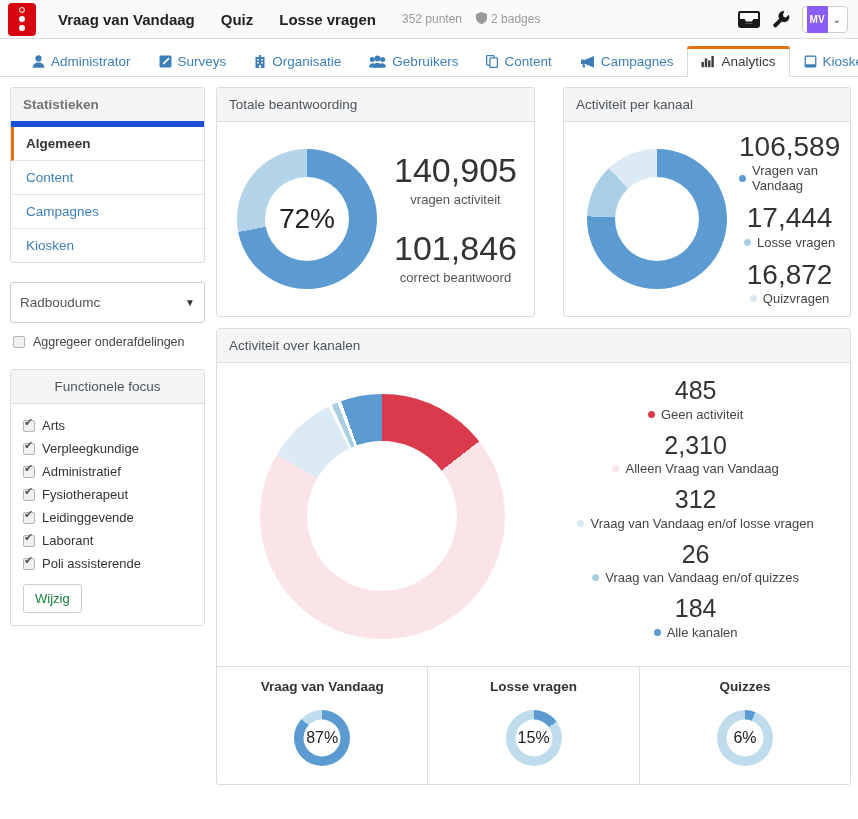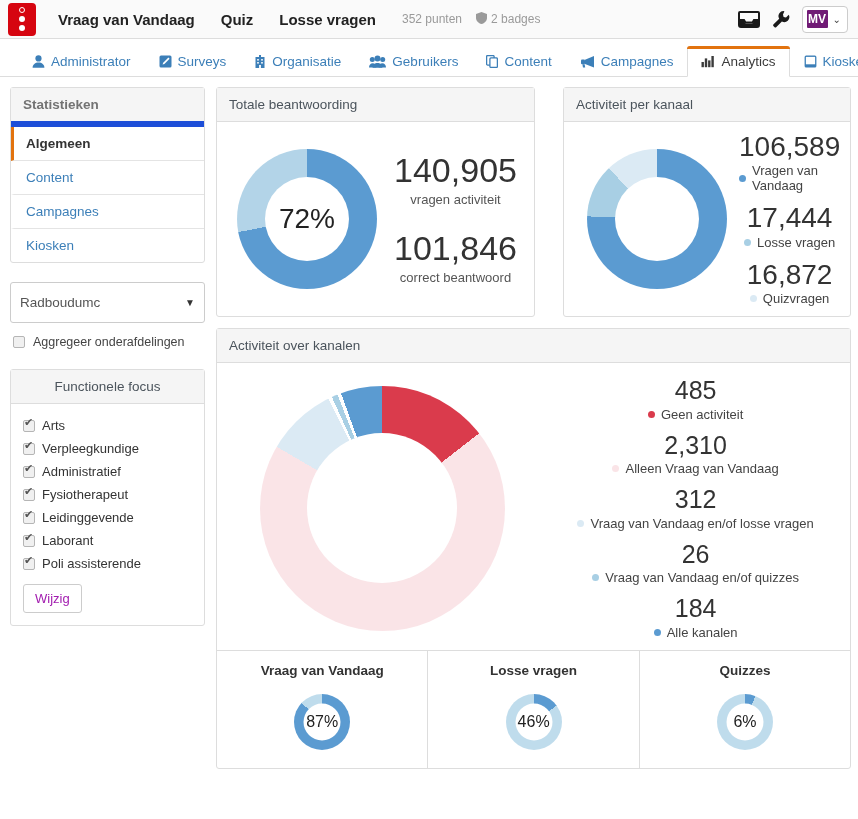--- a/index.html
+++ b/index.html
@@ -50,22 +50,22 @@
     margin-left: auto; display: flex; align-items: center; gap: 12px;
   }
   .hdr-icon { color:#222; display:flex; align-items:center; cursor:pointer; }
   #avatar-box {
     border: 1px solid #cccccc; border-radius: 4px;
     background: #fff; height: 27px;
     display: flex; align-items: center; padding: 0 6px 0 4px; gap: 5px;
     cursor: pointer;
   }
   #avatar {
-    width: 21px; height: 18px; background: #701a75; color: #fff;
-    font-size: 12px; font-weight: bold;
+    width: 21px; height: 27px; background: #8b5cf6; color: #fff;
+    font-size: 10px; font-weight: bold;
     display:flex; align-items:center; justify-content:center;
     border-radius:1px;
   }
   .caret-down { font-size: 10px; color:#444; }
 
   
   #tabbar {
     height: 38px;
     border-bottom: 1px solid #dddddd;
     display: flex; align-items: flex-end;
@@ -142,21 +142,21 @@
 
   #focus-panel { margin-top: 20px; }
   #focus-panel .panel-head { text-align:center; }
   .focus-list { padding: 10px 12px 12px 12px; }
   .focus-item {
     display:flex; align-items:center; gap:7px;
     font-size: 13px; color:#333; padding: 4px 0;
   }
   #wijzig-btn {
     margin-top: 9px; border:1px solid #cccccc; background:#fff;
-    border-radius:3px; padding: 6px 11px; font-size: 13px; color:#a21caf;
+    border-radius:3px; padding: 6px 11px; font-size: 13px; color:#15803d;
     cursor:pointer; display:inline-block;
   }
 
   
   #top-row { display:flex; gap: 28px; }
   #panel-totale { width: 319px; flex:none; }
   #panel-kanaal { flex: 1; }
   .chart-body { padding: 12px 10px; display:flex; align-items:center; }
 
   .bignum { font-size: 34px; color: #333; line-height: 1.05; text-align:center;
@@ -485,21 +485,21 @@
               <span>Vraag van Vandaag en/of losse vragen</span>
             </div>
           </div>
           <div class="over-item">
             <div class="over-num">26</div>
             <div class="legend-line">
               <span class="ldot" style="background:#a8cfe4;"></span>
               <span>Vraag van Vandaag en/of quizzes</span>
             </div>
           </div>
-          <div class="over-item" style="margin-bottom:0;">
+          <div class="over-item" style="margin-bottom:16px;">
             <div class="over-num">184</div>
             <div class="legend-line">
               <span class="ldot" style="background:#5b9bd1;"></span>
               <span>Alle kanalen</span>
             </div>
           </div>
         </div>
       </div>
 
       <div id="mini-row">
@@ -511,21 +511,21 @@
                 <span class="mini-label">87%</span>
               </div>
             </div>
           </div>
         </div>
         <div class="mini-cell">
           <div class="mini-title">Losse vragen</div>
           <div class="mini-donut-wrap">
             <div class="donut" style="width:56px;height:56px;background:conic-gradient(#5b9bd1 0turn 0.15turn, #bfdcec 0.15turn 1turn);">
               <div class="hole" style="width:37px;height:37px;">
-                <span class="mini-label">46%</span>
+                <span class="mini-label">15%</span>
               </div>
             </div>
           </div>
         </div>
         <div class="mini-cell">
           <div class="mini-title">Quizzes</div>
           <div class="mini-donut-wrap">
             <div class="donut" style="width:56px;height:56px;background:conic-gradient(#5b9bd1 0turn 0.06turn, #bfdcec 0.06turn 1turn);">
               <div class="hole" style="width:37px;height:37px;">
                 <span class="mini-label">6%</span>

